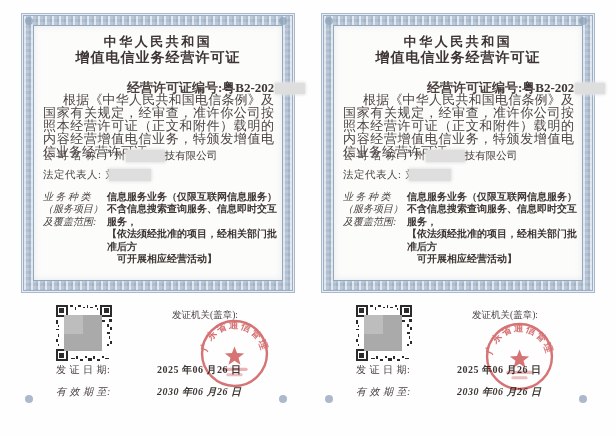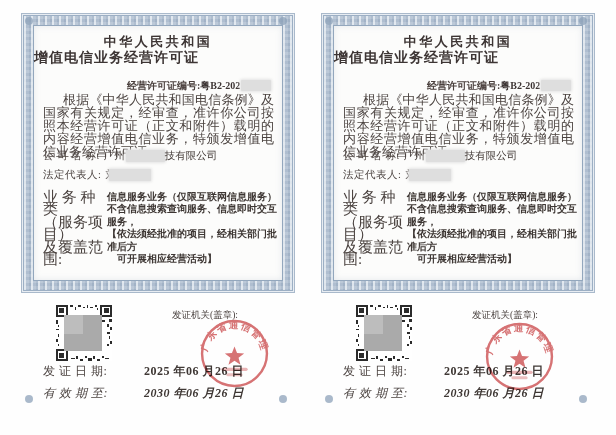--- a/index.html
+++ b/index.html
@@ -26,46 +26,46 @@
     background:#8ea3ba;
     box-shadow:254px 0 0 0 #8ea3ba, 0 378px 0 0 #8ea3ba, 254px 378px 0 0 #8ea3ba;
     opacity:.75;
   }
   .inner{
     position:absolute;inset:13px;background:#fcfcfb;
     box-shadow:0 0 0 1px #93a7bd, inset 0 0 6px rgba(160,175,195,.25);
   }
   .t1{position:absolute;top:7px;left:0;right:0;text-align:center;
       font-size:13px;font-weight:bold;letter-spacing:2.5px;color:#3d3534;}
-  .t2{position:absolute;top:23px;left:0;right:0;text-align:left;
+  .t2{position:absolute;top:23px;left:0;right:0;text-align:center;
       font-size:14px;font-weight:bold;letter-spacing:1px;color:#3d3534;}
-  .licrow{position:absolute;top:53px;left:93px;font-size:10px;color:#4a403d;
+  .licrow{position:absolute;top:53px;left:93px;font-size:13px;color:#4a403d;
       font-weight:600;white-space:nowrap;}
   .licrow .licval{font-weight:bold;color:#3d3534;}
   .blur{display:inline-block;vertical-align:-2px;background:#dedede;
       box-shadow:0 0 3px 1px #e3e3e3;border-radius:1px;}
   .blur.lic{width:30px;height:11px;margin-left:1px;}
   .blur.co{width:39px;height:12px;margin:0 0 0 1px;vertical-align:-2.5px;}
   .blur.rep{width:42px;height:12px;margin-left:-2px;vertical-align:-2.5px;}
   .para{position:absolute;top:67px;left:9px;width:231px;font-size:13px;
       line-height:13px;text-align:justify;text-indent:20px;color:#4b4340;}
   .field{position:absolute;left:9px;font-size:10.5px;color:#4b4340;white-space:nowrap;}
   .f-co{top:123px;}
   .f-rep{top:142px;}
   .field .lab{letter-spacing:.5px;}
   .field .val{font-weight:400;color:#413936;margin-left:4px;}
   .clipchar{display:inline-block;width:6px;overflow:hidden;vertical-align:bottom;
       font-weight:600;color:#413936;}
   .biz{position:absolute;top:165px;left:9px;display:flex;}
-  .biz-labels{width:64px;font-size:15px;line-height:12.4px;color:#4b4340;flex:none;}
+  .biz-labels{width:64px;font-size:10px;line-height:12.4px;color:#4b4340;flex:none;font-style:italic;}
   .biz-values{width:172px;font-size:10px;line-height:12.4px;font-weight:bold;color:#3d3633;}
   .biz-values .vl4{padding-left:10px;}
   .qr{position:absolute;left:22px;top:279px;width:56px;height:56px;}
   .issuer{position:absolute;left:138px;top:283px;font-size:9.5px;color:#4b4340;white-space:nowrap;text-align:right;}
-  .daterow{position:absolute;left:9px;font-size:12px;color:#4b4340;white-space:nowrap;}
+  .daterow{position:absolute;left:22px;font-size:10px;color:#4b4340;white-space:nowrap;}
   .d1{top:337px;}
   .d2{top:359px;font-style:italic;}
   .daterow .lab{display:inline-block;width:101px;letter-spacing:.5px;}
   .daterow .val{font-weight:600;letter-spacing:.5px;color:#3f3835;}
   .seal{position:absolute;left:164px;top:291px;width:73px;height:73px;
       mix-blend-mode:multiply;opacity:.85;z-index:3;}
   #cert2 .seal{left:149px;top:294px;}
 </style>
 </head>
 <body>

